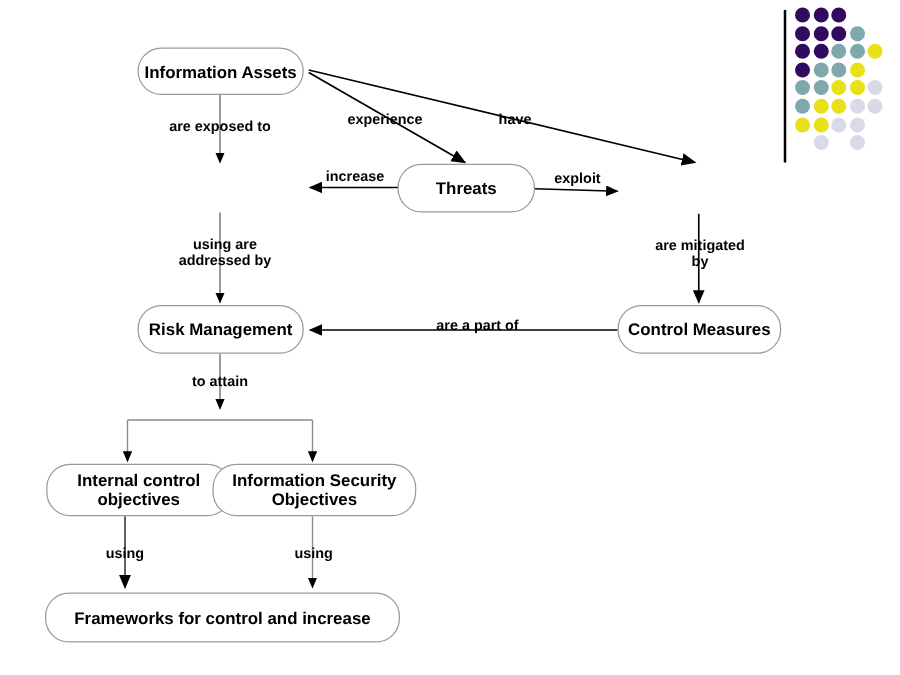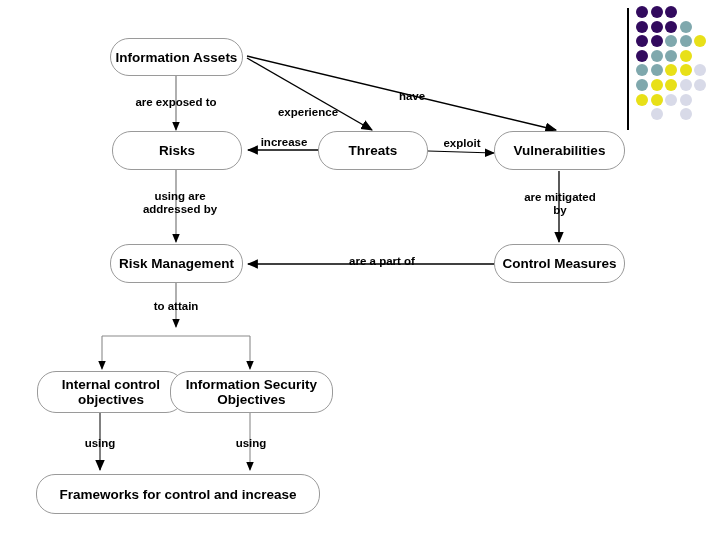--- a/index.html
+++ b/index.html
@@ -105,31 +105,25 @@
 
     <g>
       <path d="M250,413 L250,470" stroke="#8a8a8a" stroke-width="1.1" fill="none" marker-end="url(#ah)"></path>
     </g>
   </svg>
 
   <div class="node" style="left:110px;top:38px;width:133px;height:38px;">
     <span>Information Assets</span>
   </div>
 
-  <div class="node" style="left:112px;top:131px;width:130px;height:39px;">
-    <span>Risks</span>
-  </div>
 
   <div class="node" style="left:318px;top:131px;width:110px;height:39px;">
     <span>Threats</span>
   </div>
 
-  <div class="node" style="left:494px;top:131px;width:131px;height:39px;">
-    <span>Vulnerabilities</span>
-  </div>
 
   <div class="node" style="left:110px;top:244px;width:133px;height:39px;">
     <span>Risk Management</span>
   </div>
 
   <div class="node" style="left:494px;top:244px;width:131px;height:39px;">
     <span>Control Measures</span>
   </div>
 
   <div class="node two-line" style="left:37px;top:371px;width:148px;height:42px;">
@@ -141,21 +135,21 @@
     <span style="white-space: pre-line;">Information Security
 Objectives</span>
   </div>
 
   <div class="node" style="left:36px;top:474px;width:284px;height:40px;">
     <span>Frameworks for control and increase</span>
   </div>
 
   <div class="elabel" style="left:116px;top:96px;width:120px;">are exposed to</div>
 
-  <div class="elabel" style="left:258px;top:90px;width:100px;margin-top:16px;">experience</div>
+  <div class="elabel" style="left:258px;top:90px;width:100px;">experience</div>
 
   <div class="elabel" style="left:382px;top:90px;width:60px;">have</div>
 
   <div class="elabel" style="left:248px;top:136px;width:72px;">increase</div>
 
   <div class="elabel" style="left:433px;top:137px;width:58px;">exploit</div>
 
   <div class="elabel" style="left: 126px; top: 190px; width: 108px; white-space: pre-line;">using are
 addressed by</div>
 

